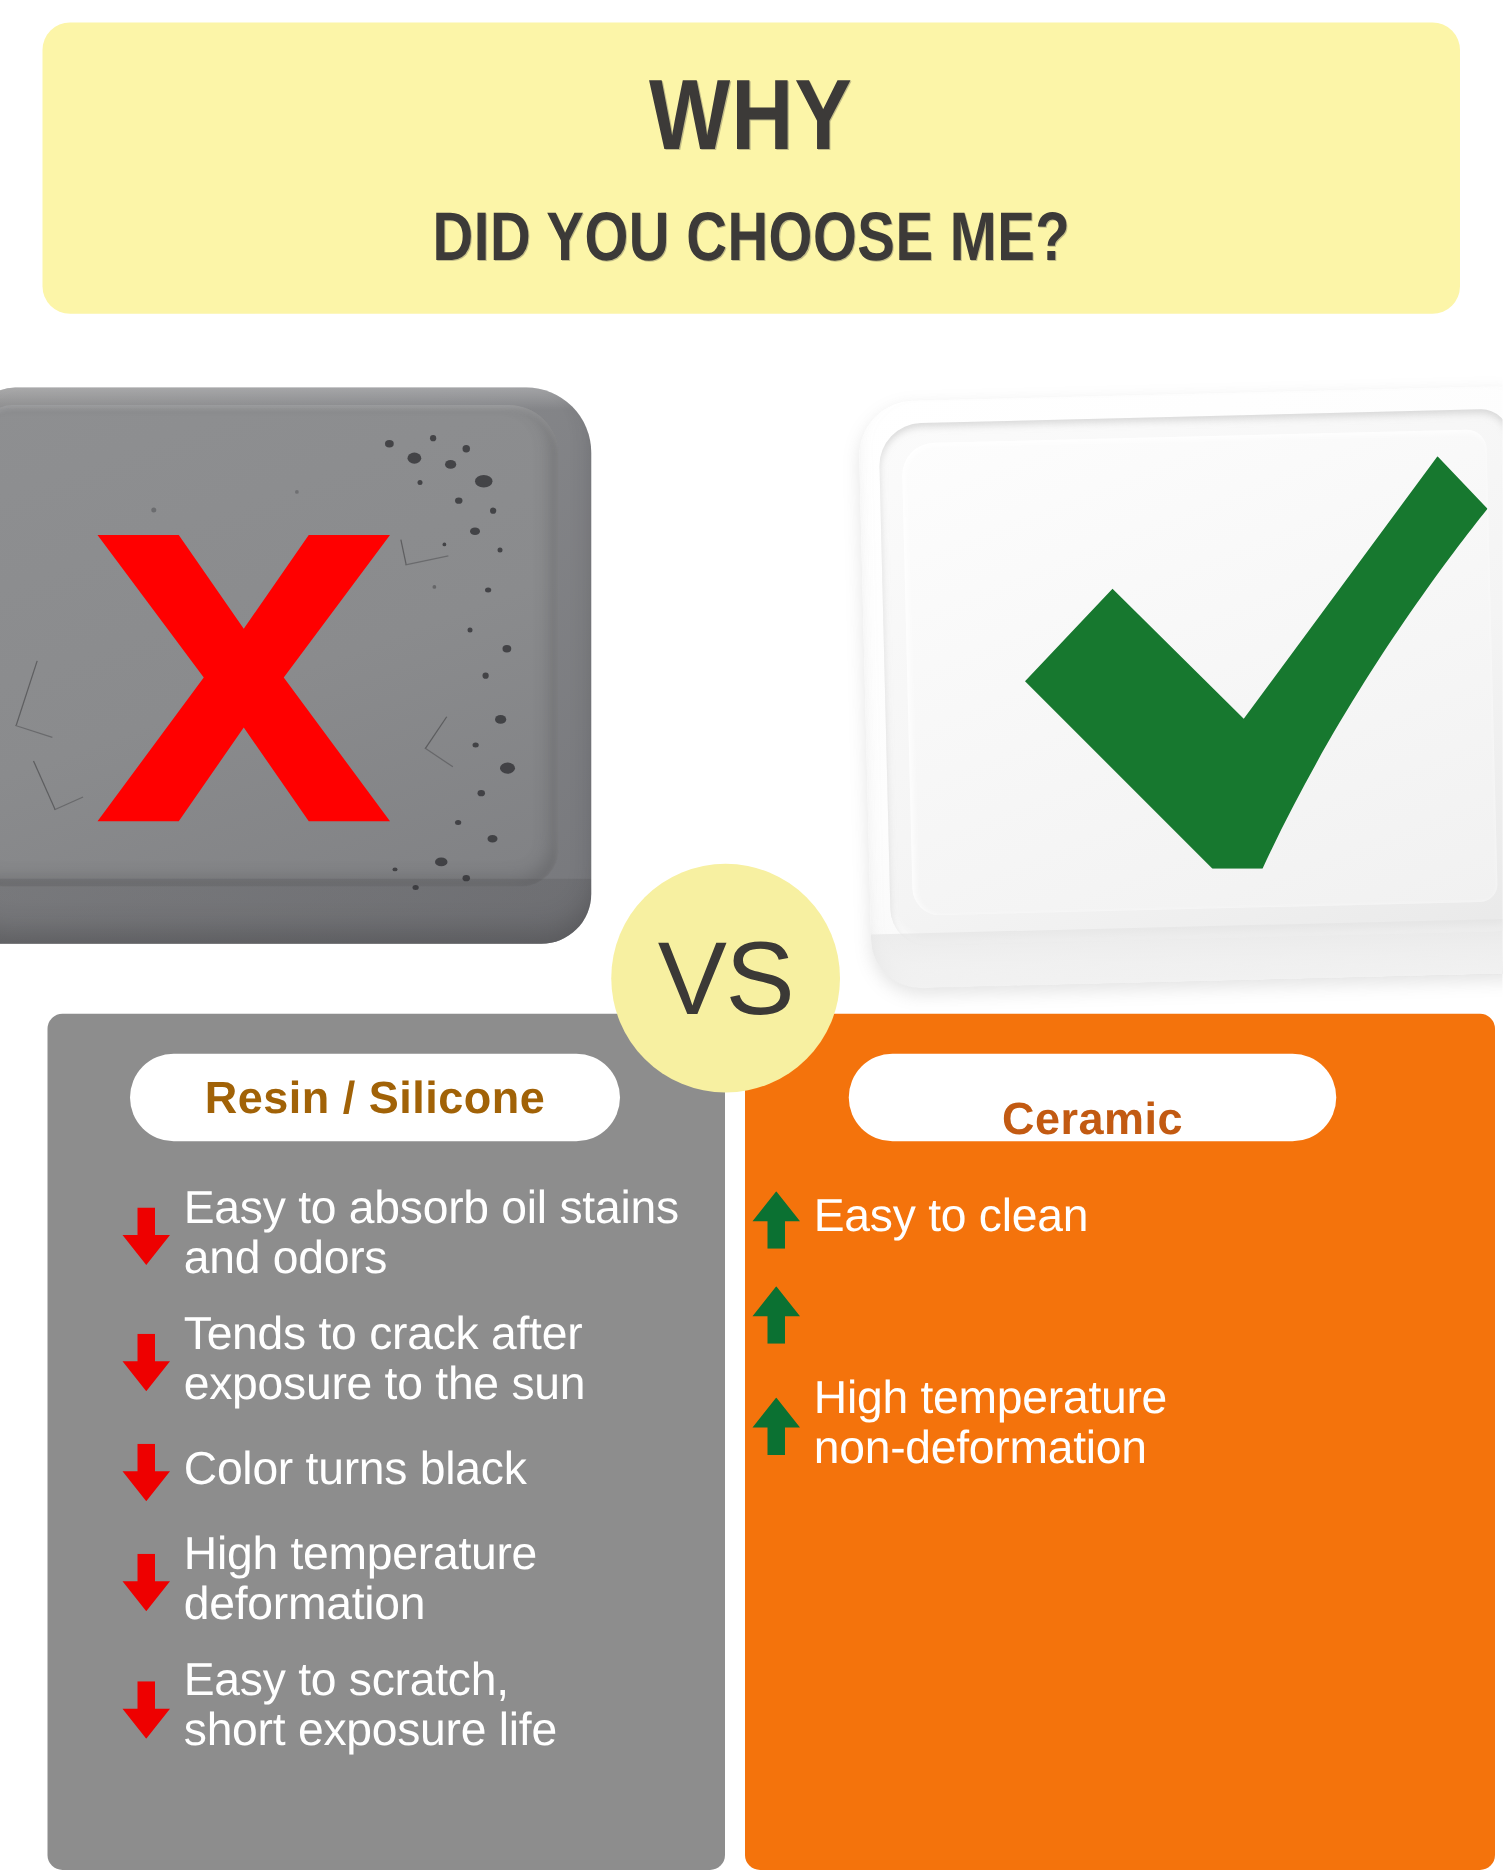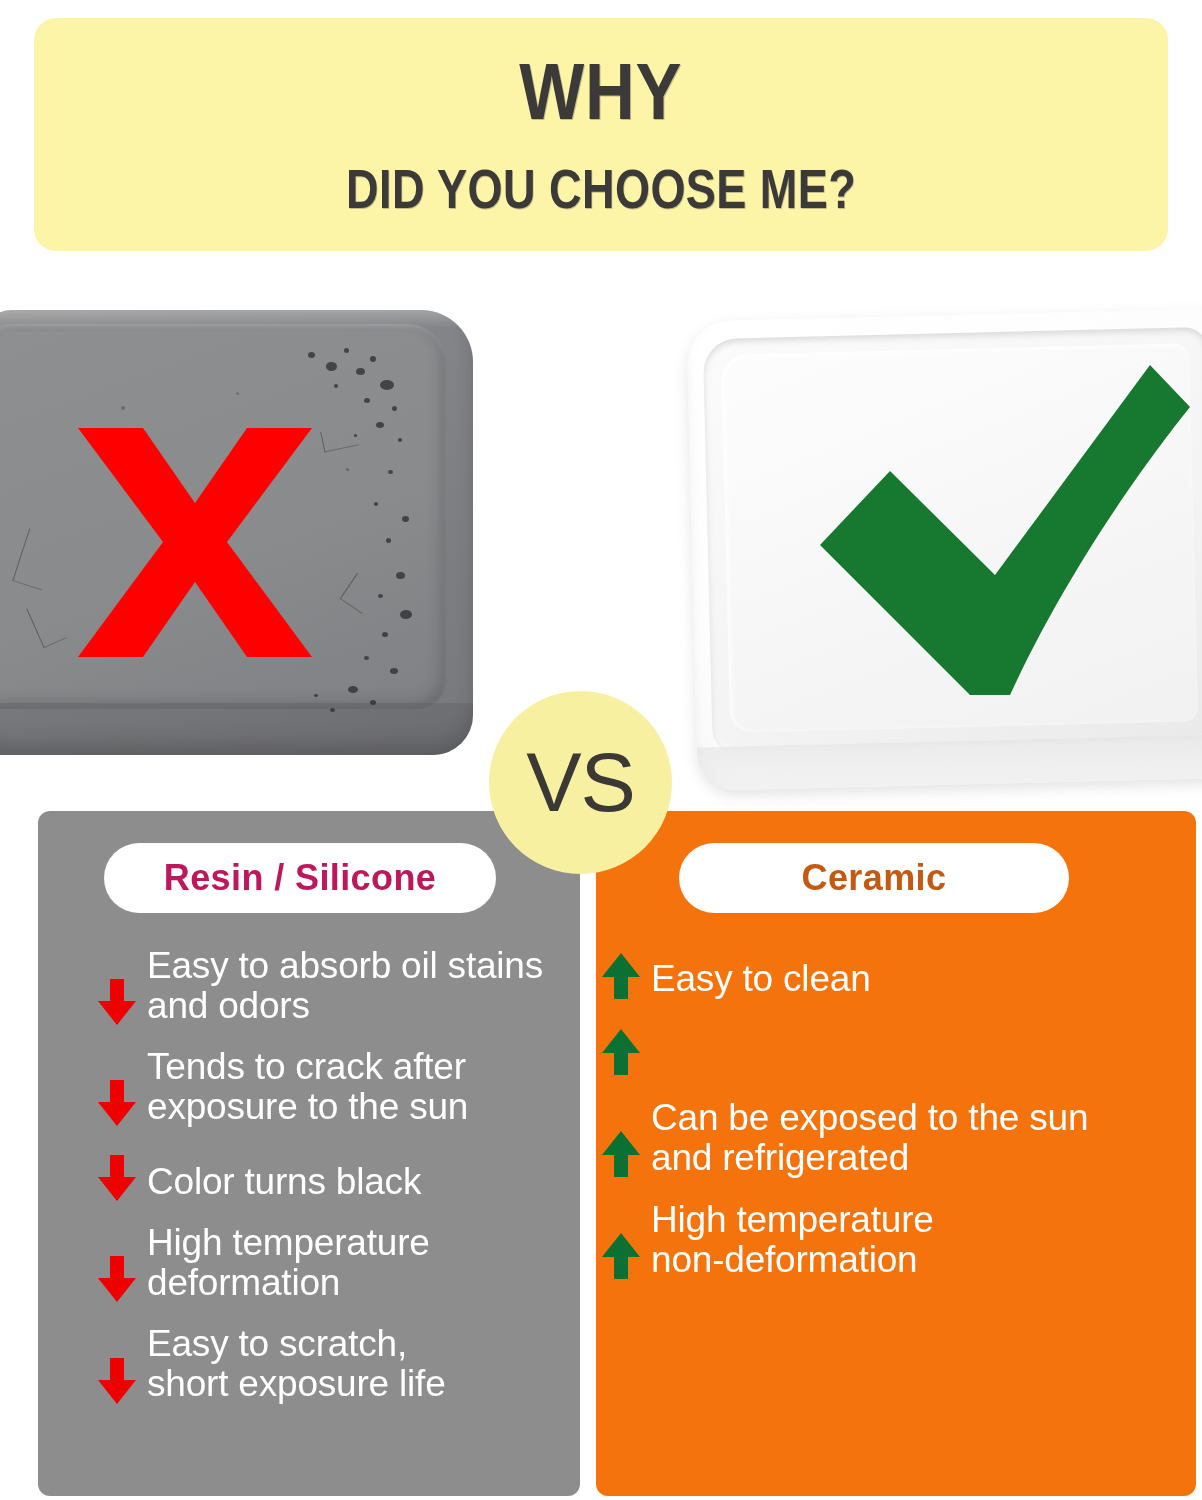--- a/index.html
+++ b/index.html
@@ -224,41 +224,42 @@
     align-items: center;
     justify-content: center;
   }
   .pill-left {
     left: 66px;
     width: 392px;
   }
   .pill-right {
     left: 83px;
     width: 390px;
+    align-items: flex-end;
   }
   .pill-text {
     font-size: 36px;
     font-weight: bold;
     line-height: 1;
   }
-  .pill-text-left { color: #be185d; letter-spacing: 0.4px; }
+  .pill-text-left { color: #a16207; letter-spacing: 0.4px; }
   .pill-text-right { color: #C25A12; letter-spacing: 0.4px; }
 
   .feature-list {
     position: absolute;
     left: 0; right: 0;
     top: 135px;
     bottom: 10px;
     display: flex;
     flex-direction: column;
     justify-content: flex-start;
   }
   .feature-item {
     display: flex;
-    align-items: flex-end;
+    align-items: center;
     padding: 0 14px 0 0;
   }
   .list-left .feature-item { margin-bottom: 22px; padding-left: 58px; }
   .list-right .feature-item { margin-bottom: 23px; padding-left: 4px; }
 
   .arrow-icon {
     flex: 0 0 auto;
     width: 42px;
     height: 46px;
     margin-top: 7px;
@@ -405,27 +406,20 @@
         </svg>
         <span class="feature-text">Easy to clean</span>
       </div>
 
       <div class="feature-item">
         <svg class="arrow-icon" viewBox="0 0 42 46" xmlns="http://www.w3.org/2000/svg">
           <polygon points="21,0 40,24 28,24 28,46 14,46 14,24 2,24" fill="#0B7132"></polygon>
         </svg>
       </div>
 
-      <div class="feature-item">
-        <svg class="arrow-icon" viewBox="0 0 42 46" xmlns="http://www.w3.org/2000/svg">
-          <polygon points="21,0 40,24 28,24 28,46 14,46 14,24 2,24" fill="#0B7132"></polygon>
-        </svg>
-        <span class="feature-text">Can be exposed to the sun
-and refrigerated</span>
-      </div>
 
       <div class="feature-item">
         <svg class="arrow-icon" viewBox="0 0 42 46" xmlns="http://www.w3.org/2000/svg">
           <polygon points="21,0 40,24 28,24 28,46 14,46 14,24 2,24" fill="#0B7132"></polygon>
         </svg>
         <span class="feature-text">High temperature
 non-deformation</span>
       </div>
 
 

